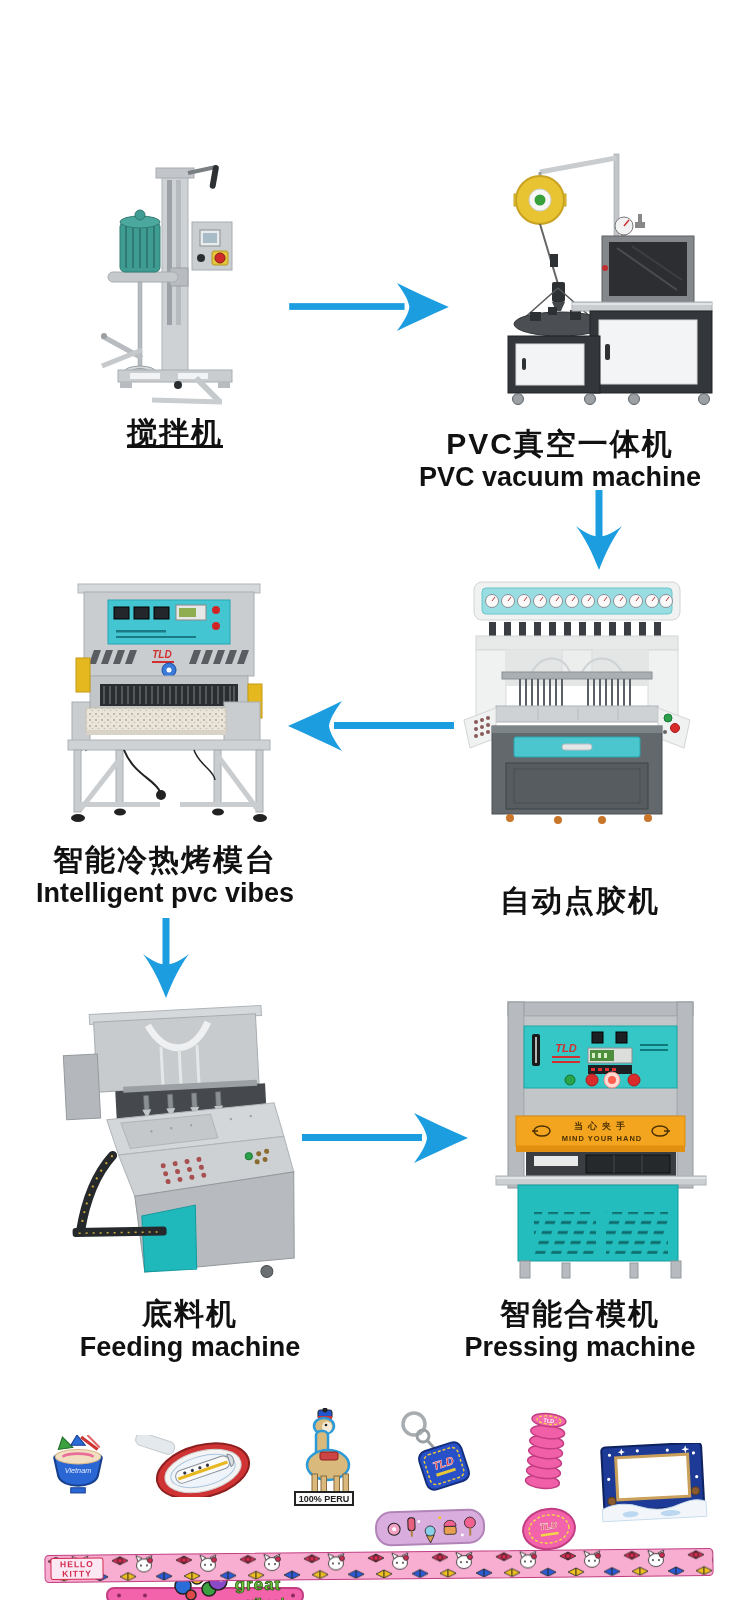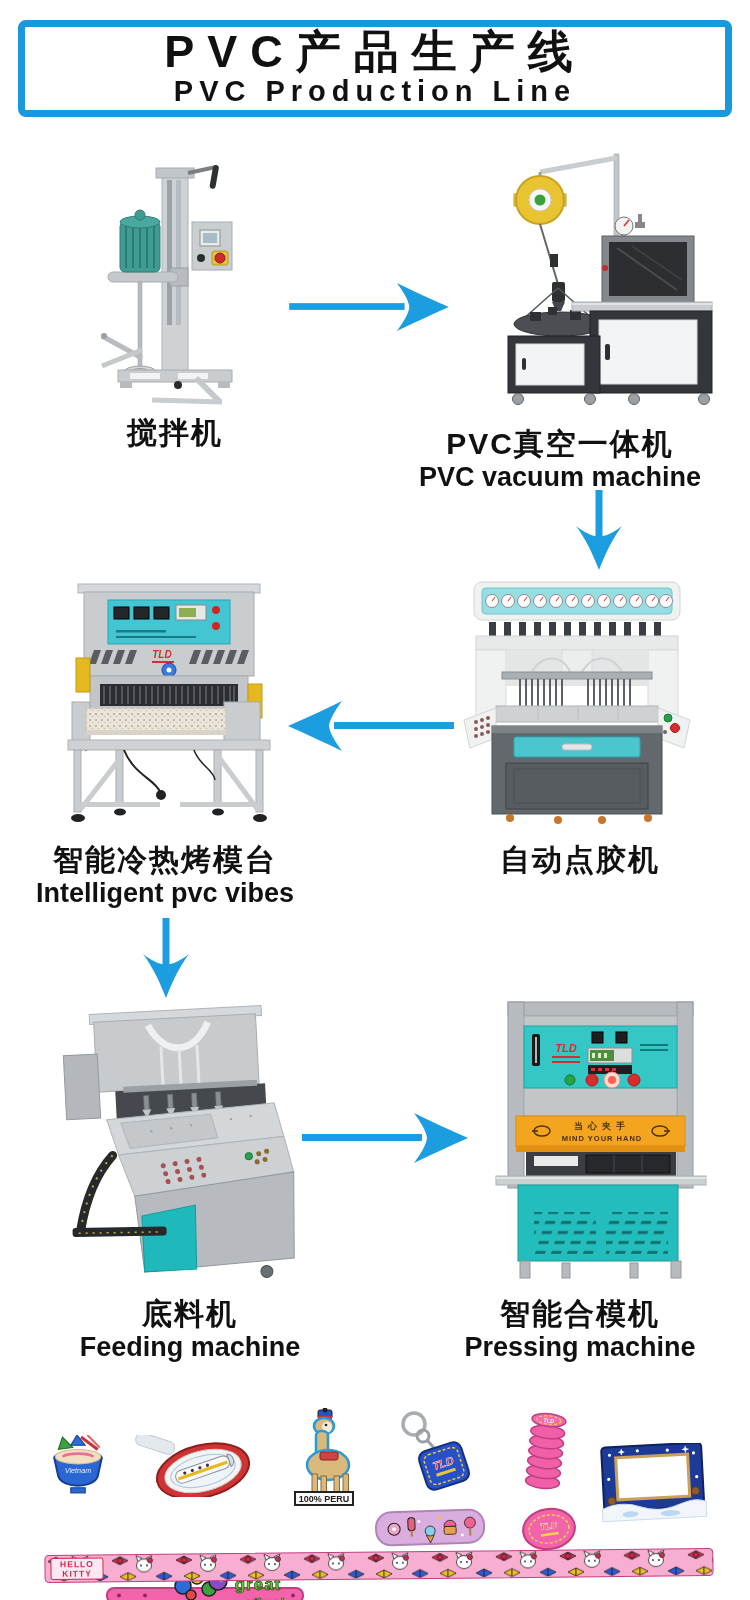--- a/index.html
+++ b/index.html
@@ -16,24 +16,20 @@
   .station-label .cn{font-size:30px;font-weight:700;letter-spacing:2px;}
   .station-label .en{font-size:27px;font-weight:700;letter-spacing:0px;}
   svg{display:block;}
   svg text{font-family:"Liberation Sans",sans-serif;}
 </style>
 </head>
 <body>
 
 <div class="canvas">
 
-  <div class="abs title-box">
-    <div class="title-cn">PVC产品生产线</div>
-    <div class="title-en">PVC Production Line</div>
-  </div>
 
   <div class="abs" style="left:100px;top:160px;width:150px;height:245px;">
     <svg width="150" height="245" viewBox="0 0 150 245">
       <rect x="62" y="15" width="26" height="200" fill="#ced2d5" stroke="#aeb3b7"></rect>
       <rect x="67" y="20" width="5" height="145" fill="#9ba1a6"></rect>
       <rect x="76" y="20" width="5" height="145" fill="#b6bbbf"></rect>
       <rect x="56" y="8" width="38" height="10" fill="#c2c6ca" stroke="#a8adb1"></rect>
       <line x1="88" y1="13" x2="116" y2="7" stroke="#7a7f83" stroke-width="4"></line>
       <rect x="113" y="5" width="6" height="24" rx="3" fill="#2e3134" transform="rotate(10 116 7)"></rect>
       <rect x="92" y="62" width="40" height="48" fill="#caced1" stroke="#a8adb1"></rect>
@@ -113,21 +109,21 @@
       <rect x="36" y="188" width="92" height="57" fill="#33373b" stroke="#212428"></rect>
       <rect x="44" y="196" width="68" height="41" fill="#f3f4f5" stroke="#d8d8d8"></rect>
       <rect x="50" y="210" width="4" height="12" rx="2" fill="#2e3134"></rect>
       <circle cx="46" cy="251" r="5.5" fill="#9aa0a4" stroke="#5c6064"></circle>
       <circle cx="118" cy="251" r="5.5" fill="#9aa0a4" stroke="#5c6064"></circle>
       <circle cx="162" cy="251" r="5.5" fill="#9aa0a4" stroke="#5c6064"></circle>
       <circle cx="232" cy="251" r="5.5" fill="#9aa0a4" stroke="#5c6064"></circle>
     </svg>
   </div>
 
-  <div class="abs station-label" style="left:30px;top:416px;width:290px;">
+  <div class="abs station-label" style="left:30px;top:416px;width:290px;text-decoration:underline;">
     <div class="cn">搅拌机</div>
   </div>
   <div class="abs station-label" style="left:410px;top:427px;width:300px;">
     <div class="cn">PVC真空一体机</div>
     <div class="en">PVC vacuum machine</div>
   </div>
 
   <div class="abs" style="left:575px;top:490px;width:48px;height:80px;">
     <svg width="48" height="80" viewBox="0 0 48 80">
       <rect x="20.5" y="0" width="7" height="54" fill="#1B9DE0"></rect>
@@ -336,21 +332,21 @@
         <circle cx="96" cy="240" r="4" fill="#c9762a"></circle>
       <circle cx="140" cy="240" r="4" fill="#c9762a"></circle>
         <circle cx="186" cy="238" r="4" fill="#c9762a"></circle>
     </svg>
   </div>
 
   <div class="abs station-label" style="left:15px;top:843px;width:300px;">
     <div class="cn">智能冷热烤模台</div>
     <div class="en">Intelligent pvc vibes</div>
   </div>
-  <div class="abs station-label" style="left:425px;top:843px;width:310px;">
+  <div class="abs station-label" style="left:425px;top:884px;width:310px;">
     <div class="cn">自动点胶机</div>
   </div>
 
   <div class="abs" style="left:142px;top:918px;width:48px;height:80px;">
     <svg width="48" height="80" viewBox="0 0 48 80">
       <rect x="20.5" y="0" width="7" height="54" fill="#1B9DE0"></rect>
       <path d="M24,80 C17,62 10,48 1,36 C10,43 17,46 24,47 C31,46 38,43 47,36 C38,48 31,62 24,80 Z" fill="#1B9DE0"></path>
     </svg>
   </div>
 

